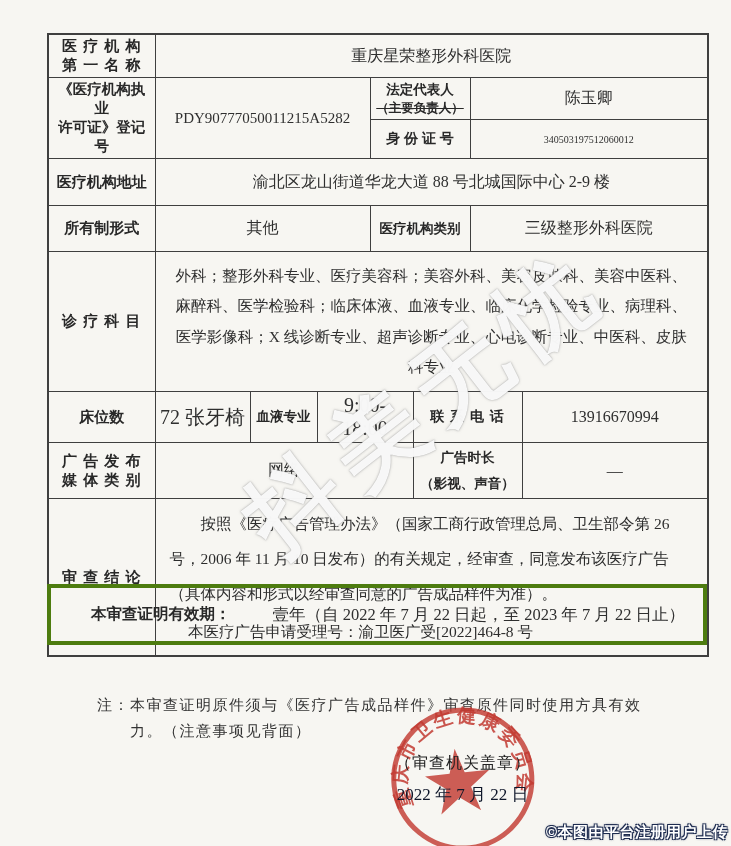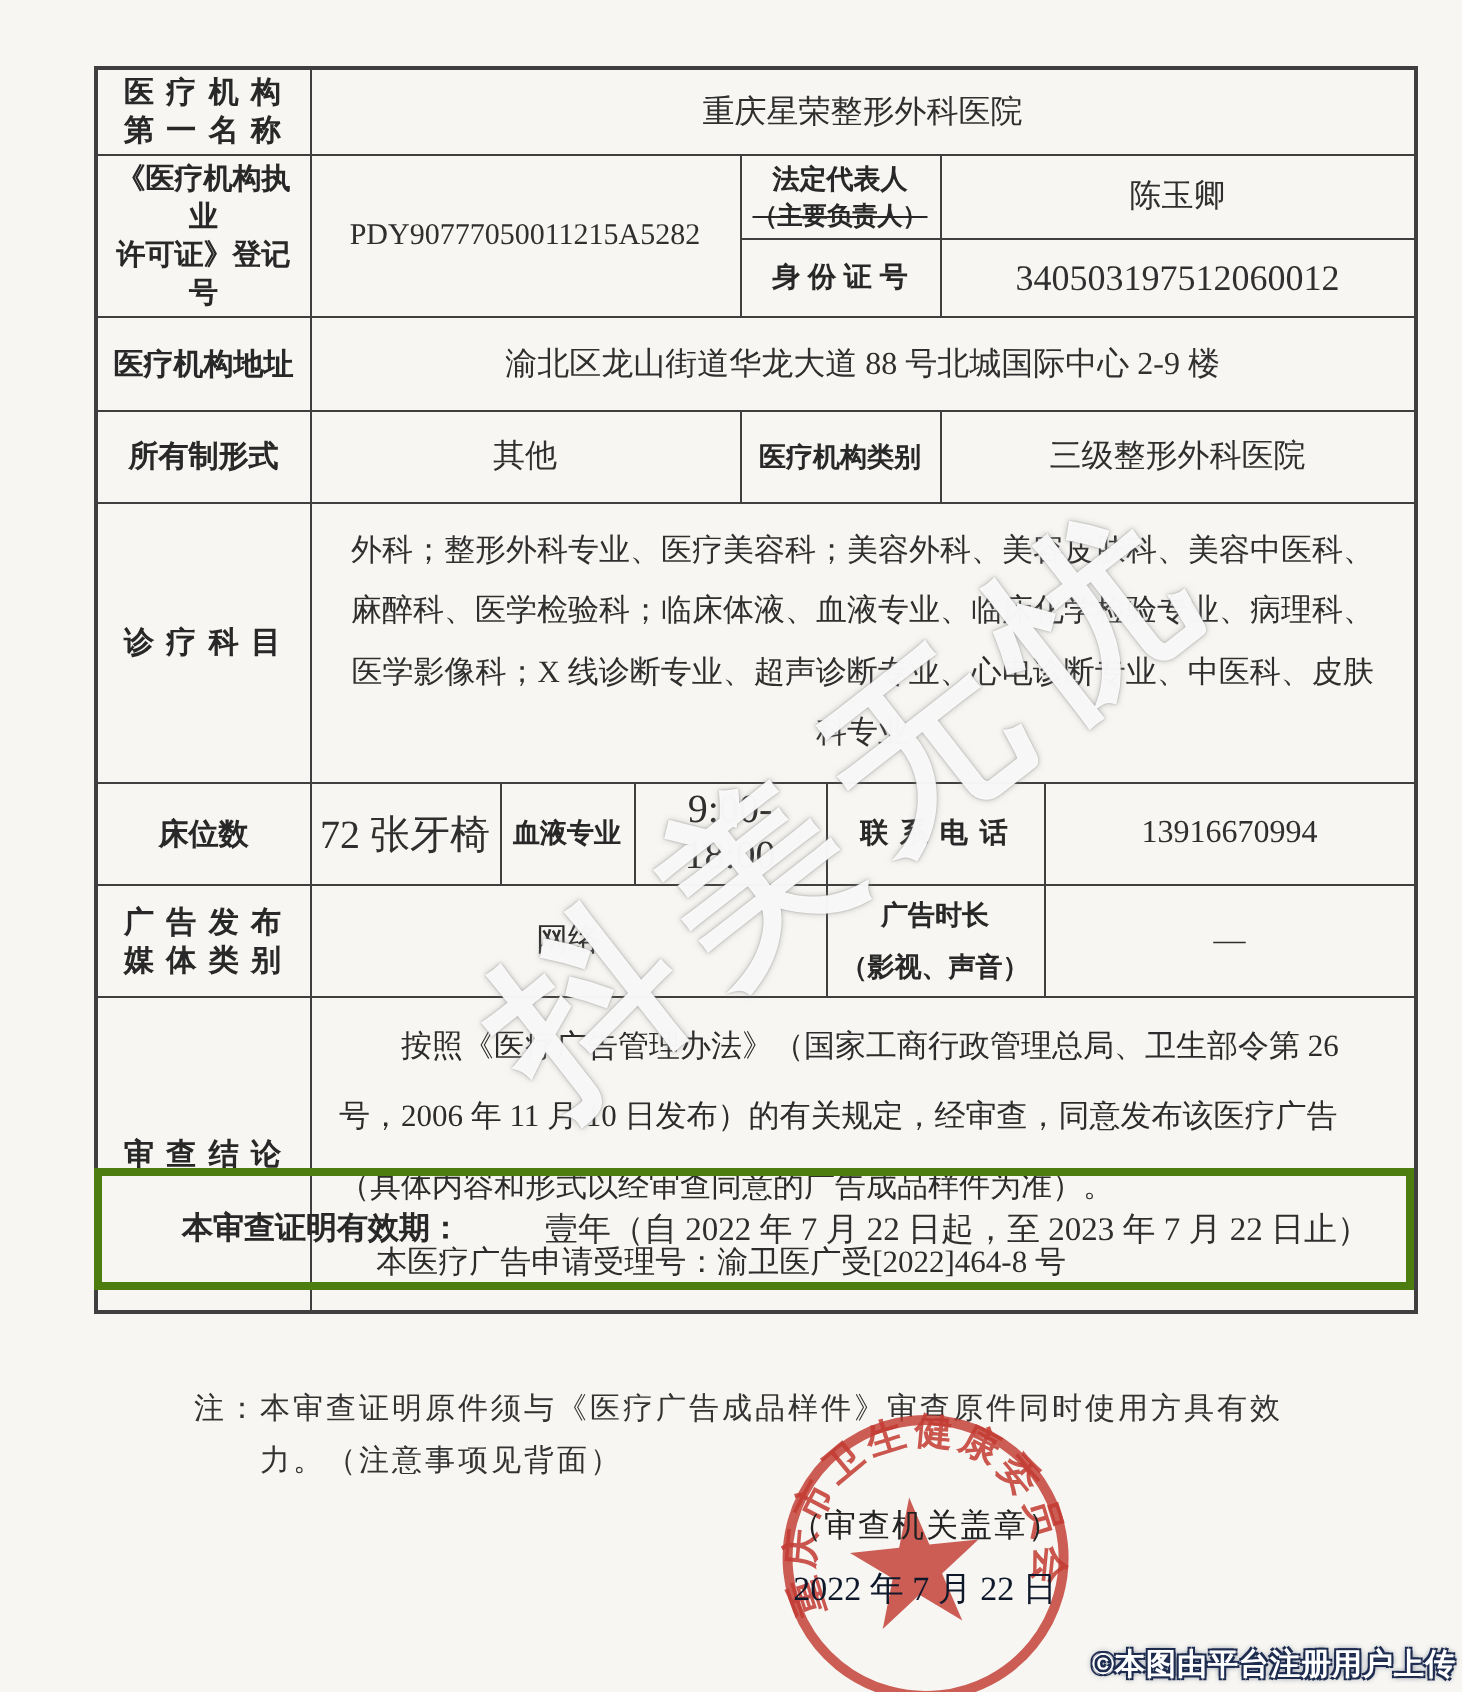--- a/index.html
+++ b/index.html
@@ -158,21 +158,21 @@
 许可证》登记号</td>
       <td class="val" rowspan="2" colspan="3" style="font-size:15px">PDY90777050011215A5282</td>
       <td class="lbl" colspan="2" style="letter-spacing:0;font-size:13.5px;line-height:1.3">
         <span>法定代表人</span><br>
         <span class="strike">（主要负责人）</span>
       </td>
       <td class="val" colspan="2">陈玉卿</td>
     </tr>
     <tr style="height:37px">
       <td class="lbl" colspan="2" style="letter-spacing:0;font-size:14px">身 份 证 号</td>
-      <td class="val" colspan="2" style="font-size:18px">340503197512060012</td>
+      <td class="val" colspan="2" style="font-size:10px">340503197512060012</td>
     </tr>
     <tr style="height:47px">
       <td class="lbl" style="letter-spacing:0">医疗机构地址</td>
       <td class="val" colspan="7">渝北区龙山街道华龙大道 88 号北城国际中心 2-9 楼</td>
     </tr>
     <tr style="height:46px">
       <td class="lbl" style="letter-spacing:0">所有制形式</td>
       <td class="val" colspan="3">其他</td>
       <td class="lbl" colspan="2" style="letter-spacing:0;font-size:13.5px">医疗机构类别</td>
       <td class="val" colspan="2">三级整形外科医院</td>

